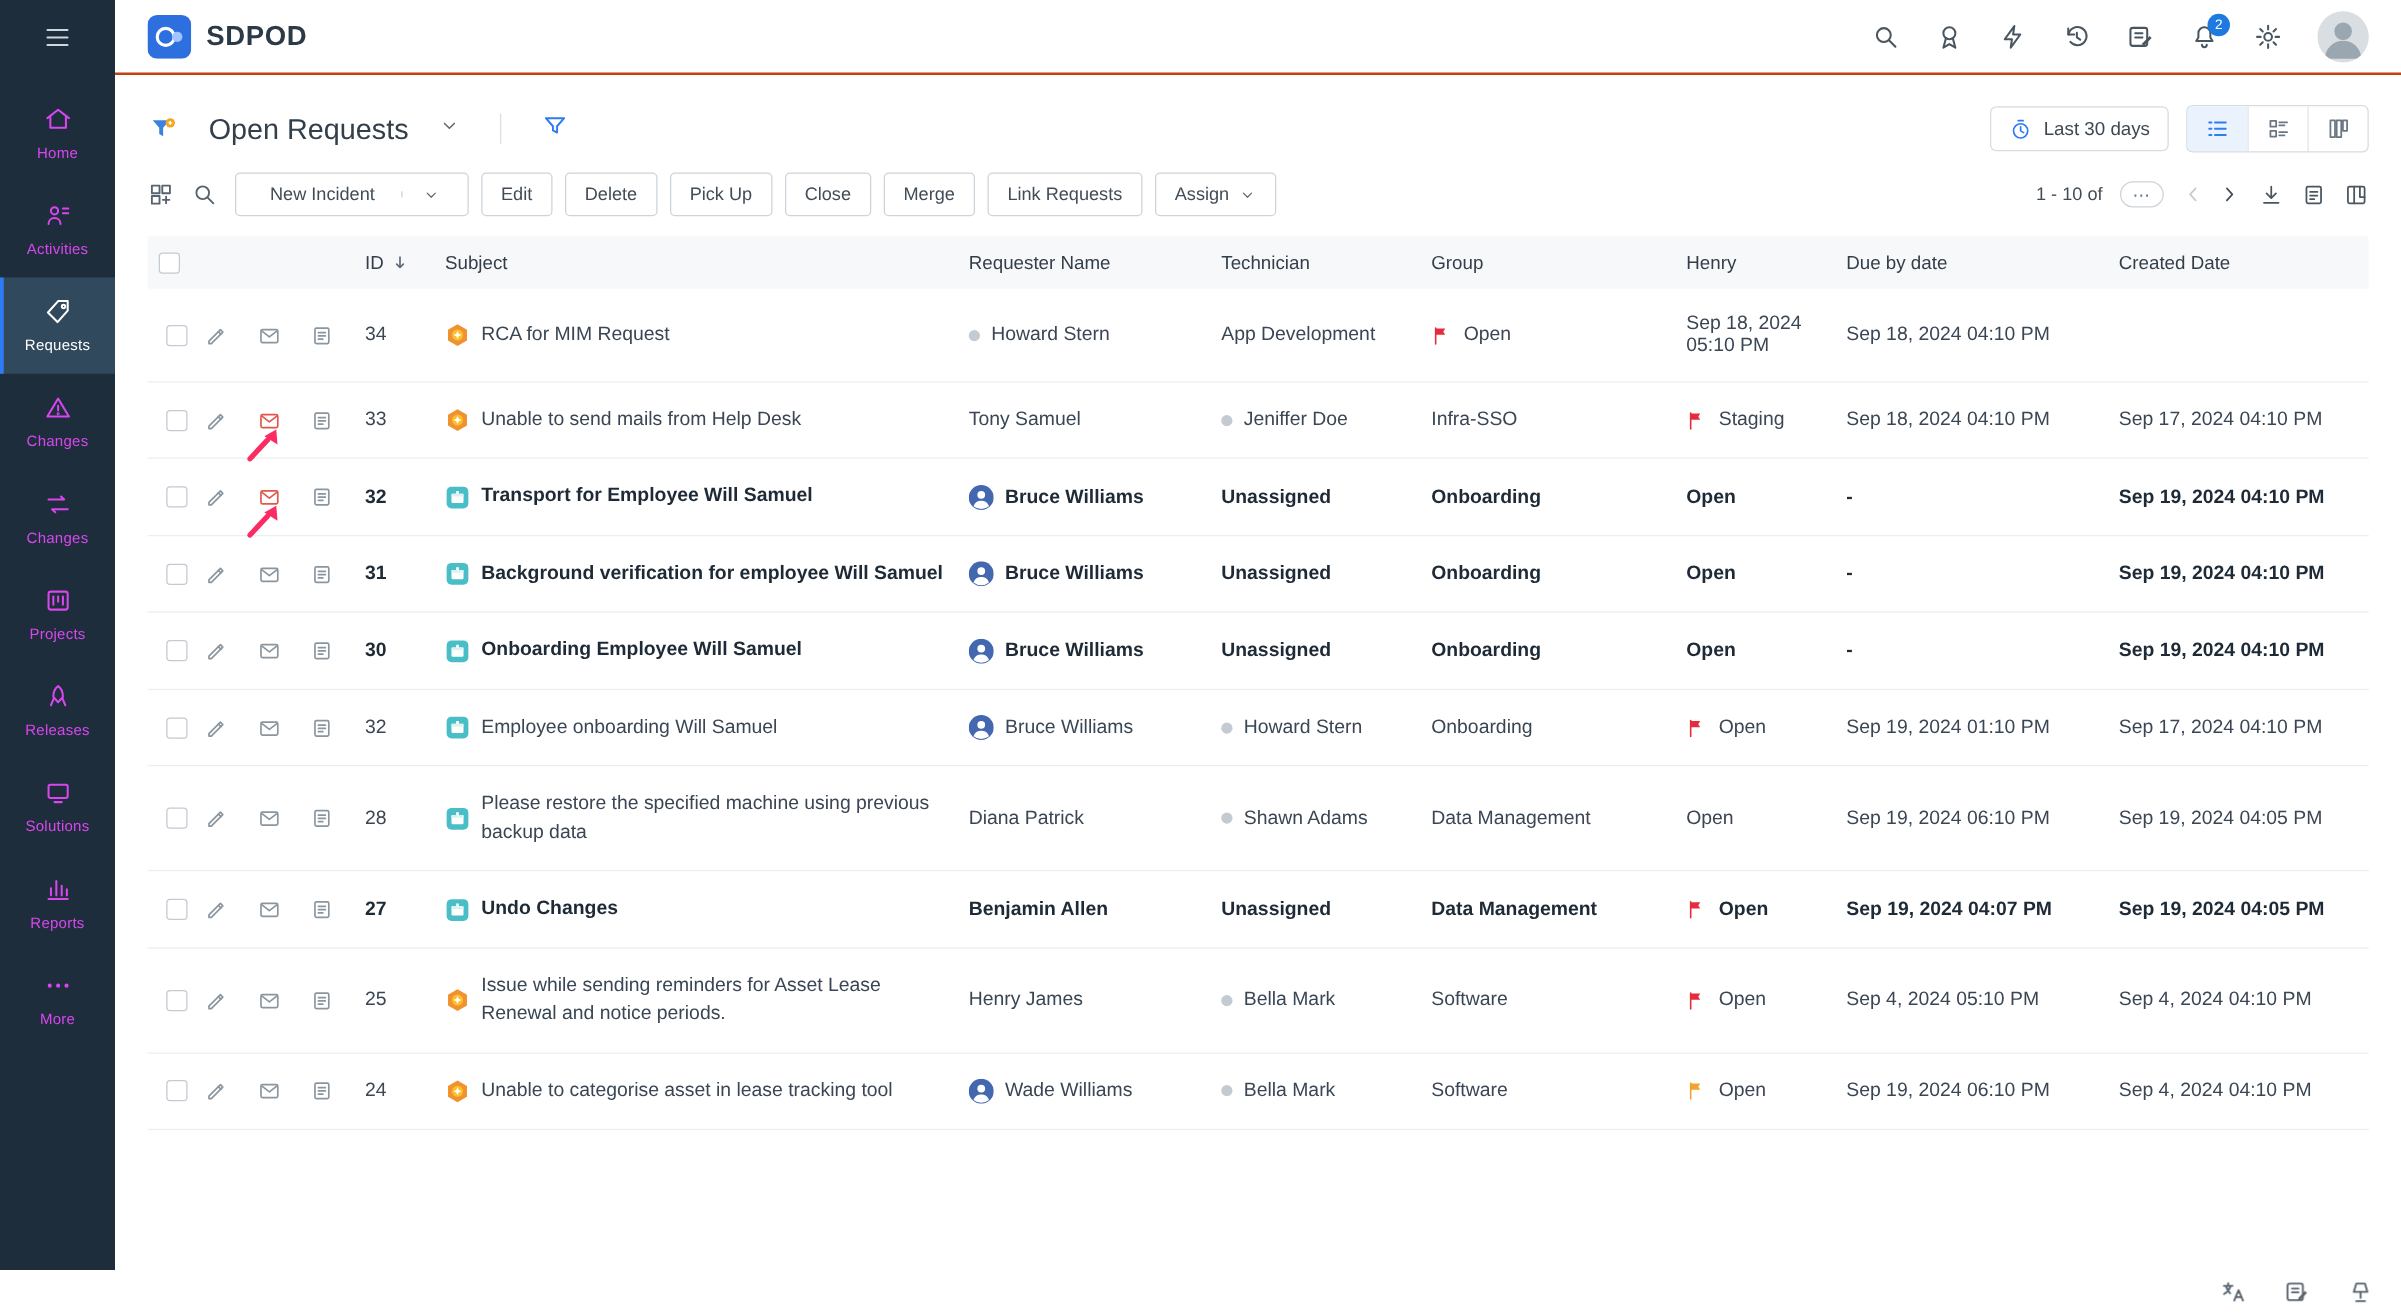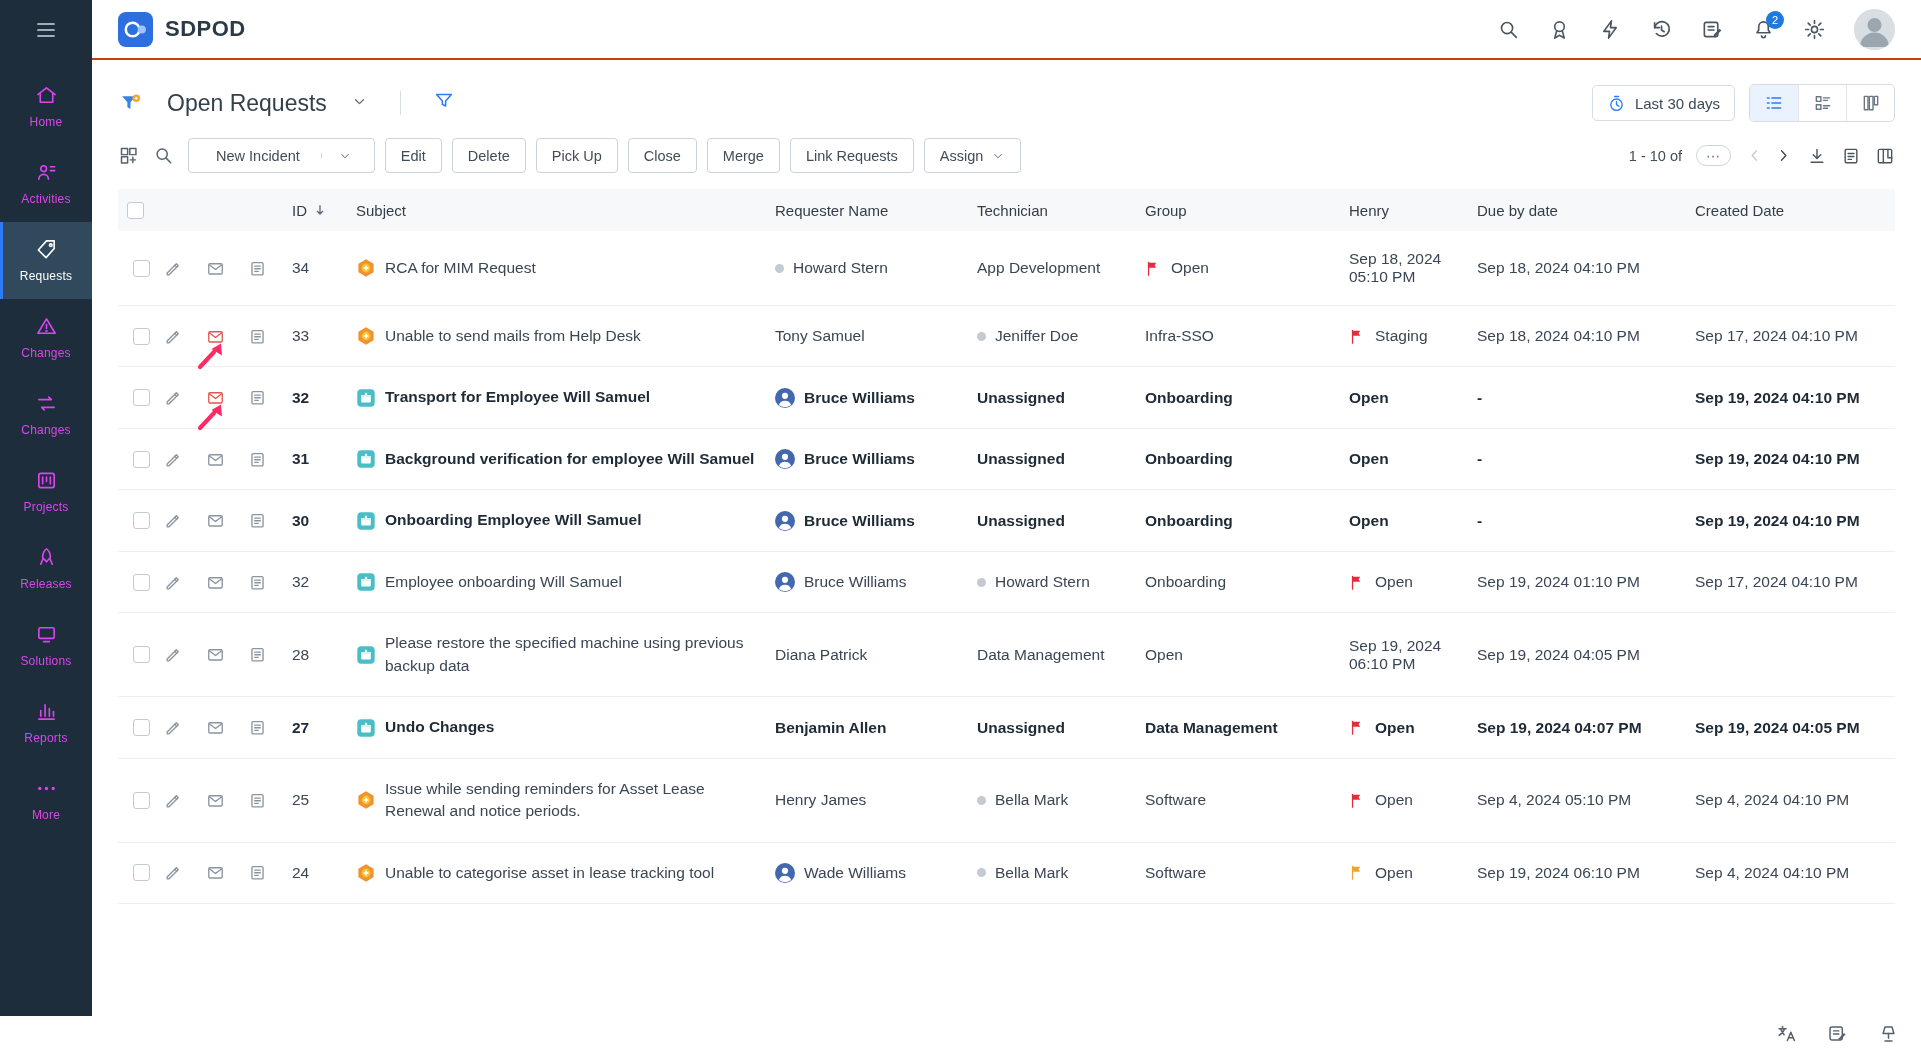--- a/index.html
+++ b/index.html
@@ -836,20 +836,24 @@
                     <rect x="5.2" y="7" width="9.6" height="7.4" rx="1" fill="#fff"></rect>
                     <rect x="5.2" y="7" width="9.6" height="2.2" fill="#d9f3f4"></rect>
                     <rect x="8.9" y="4.8" width="2.2" height="2.4" fill="#fff"></rect>
                   </svg>
                 </span>
                 <span class="subject-text">Please restore the specified machine using previous backup data</span>
               </div>
               <div class="cell c-req">
                 <span>Diana Patrick</span>
               </div>
+              <div class="cell c-tech">
+                <span class="dot"></span>
+                <span>Shawn Adams</span>
+              </div>
               <div class="cell c-group">Data Management</div>
               <div class="cell c-status">
                 <span>Open</span>
               </div>
               <div class="cell c-due">Sep 19, 2024 06:10 PM</div>
               <div class="cell c-created">Sep 19, 2024 04:05 PM</div>
             </div>
             <div class="trow grid unread">
               <div class="cell c-check">
                 <span class="checkbox"></span>

